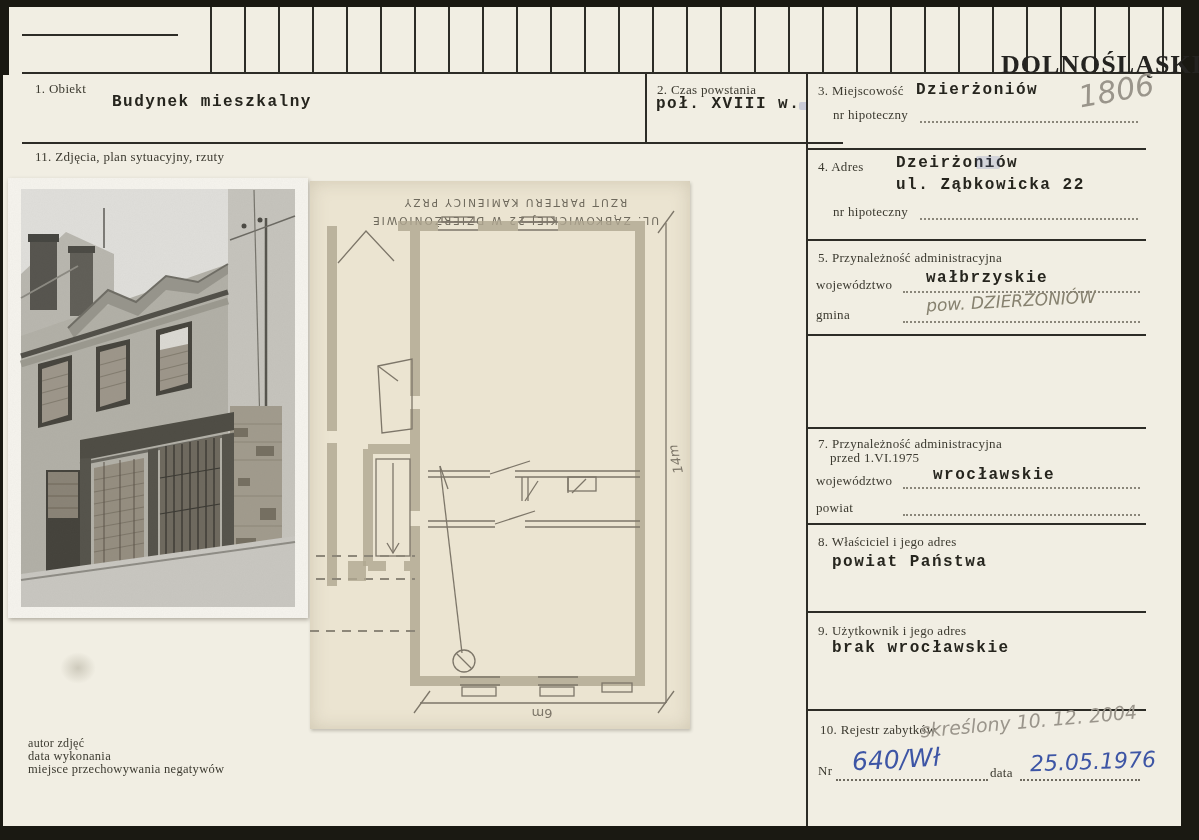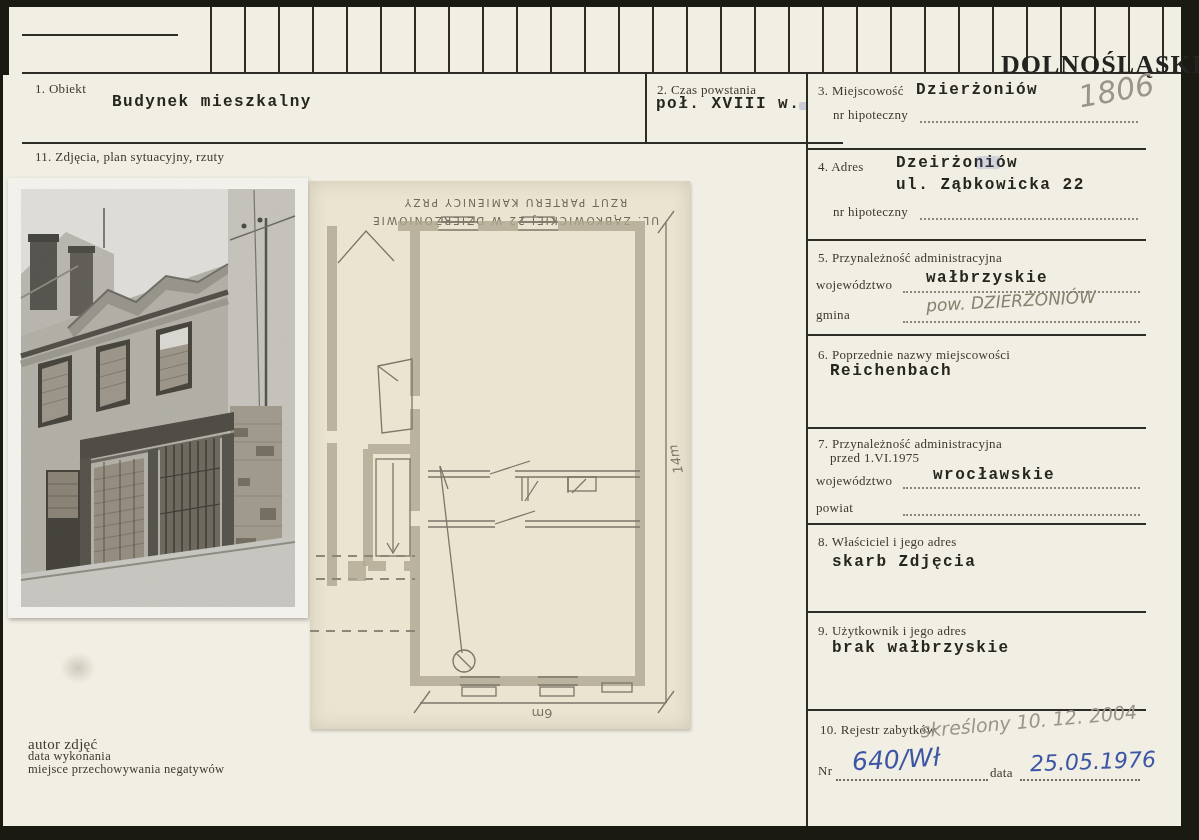--- a/index.html
+++ b/index.html
@@ -265,21 +265,21 @@
         <line x1="104" y1="532" x2="120" y2="510"></line>
         <line x1="348" y1="532" x2="364" y2="510"></line>
         <line x1="356" y1="42" x2="356" y2="522"></line>
         <line x1="348" y1="52" x2="364" y2="30"></line>
       </g>
       <text x="232" y="536" text-anchor="middle" transform="rotate(180 232 532)" style="font-family:'DejaVu Sans',sans-serif;font-size:13px;fill:#7d7669;">6m</text>
       <text x="366" y="282" text-anchor="middle" transform="rotate(-102 366 278)" style="font-family:'DejaVu Sans',sans-serif;font-size:13px;fill:#7d7669;font-style:italic;">14m</text>
     </svg>
   </div>
 
-  <div class="abs label" style="left:28px;top:736px;font-size:15px;">autor zdjęć</div>
+  <div class="abs label" style="left:28px;top:736px;font-size:12px;">autor zdjęć</div>
   <div class="abs label" style="left:28px;top:749px;font-size:12.5px;">data wykonania</div>
   <div class="abs label" style="left:28px;top:762px;font-size:12.5px;">miejsce przechowywania negatywów</div>
 
   <div class="abs rcol" style="left:806px;top:73px;width:338px;height:753px;">
     <div class="fline" style="top:75px;"></div>
     <div class="fline" style="top:166px;"></div>
     <div class="fline" style="top:261px;"></div>
     <div class="fline" style="top:354px;"></div>
     <div class="fline" style="top:450px;"></div>
     <div class="fline" style="top:538px;"></div>
@@ -305,43 +305,39 @@
     <div class="abs" style="left:0;top:166px;width:338px;height:95px;">
       <div class="abs label" style="left:10px;top:11px;">5. Przynależność administracyjna</div>
       <div class="abs label" style="left:8px;top:38px;">województwo</div>
       <div class="abs typed big" style="left:118px;top:30px;">wałbrzyskie</div>
       <div class="abs dot" style="left:95px;top:52px;width:237px;"></div>
       <div class="abs label" style="left:8px;top:68px;text-align:center;">gmina</div>
       <div class="abs hand-p" style="left:118px;top:52px;font-size:17px;color:#86816f;transform:rotate(-3deg);">pow. DZIERŻONIÓW</div>
       <div class="abs dot" style="left:95px;top:82px;width:237px;"></div>
     </div>
 
-    <div class="abs" style="left:0;top:261px;width:338px;height:93px;">
-      <div class="abs label" style="left:10px;top:13px;">6. Poprzednie nazwy miejscowości</div>
-      <div class="abs typed big" style="left:22px;top:28px;">Reichenbach</div>
-    </div>
 
     <div class="abs" style="left:0;top:354px;width:338px;height:96px;">
       <div class="abs label" style="left:10px;top:9px;">7. Przynależność administracyjna</div>
       <div class="abs label" style="left:22px;top:23px;">przed 1.VI.1975</div>
       <div class="abs label" style="left:8px;top:46px;">województwo</div>
       <div class="abs typed big" style="left:125px;top:39px;">wrocławskie</div>
       <div class="abs dot" style="left:95px;top:60px;width:237px;"></div>
       <div class="abs label" style="left:8px;top:73px;">powiat</div>
       <div class="abs dot" style="left:95px;top:87px;width:237px;"></div>
     </div>
 
     <div class="abs" style="left:0;top:450px;width:338px;height:88px;padding-left:38px;">
       <div class="abs label" style="left:10px;top:11px;">8. Właściciel i jego adres</div>
-      <div class="abs typed big" style="left:24px;top:30px;">skarb Zdjęcia</div>
+      <div class="abs typed big" style="left:24px;top:30px;">powiat Państwa</div>
     </div>
 
     <div class="abs" style="left:0;top:538px;width:338px;height:98px;">
       <div class="abs label" style="left:10px;top:12px;">9. Użytkownik i jego adres</div>
-      <div class="abs typed big" style="left:24px;top:28px;">brak wałbrzyskie</div>
+      <div class="abs typed big" style="left:24px;top:28px;">brak wrocławskie</div>
     </div>
 
     <div class="abs" style="left:0;top:636px;width:338px;height:117px;">
       <div class="abs label" style="left:12px;top:13px;">10. Rejestr zabytków</div>
       <div class="abs hand-p" style="left:112px;top:1px;font-size:19px;transform:rotate(-5deg);">skreślony 10. 12. 2004</div>
       <div class="abs label" style="left:10px;top:54px;">Nr</div>
       <div class="abs hand-b" style="left:44px;top:36px;font-size:25px;transform:rotate(-3deg);">640/Wł</div>
       <div class="abs dot" style="left:28px;top:70px;width:152px;border-color:#6f6b60;"></div>
       <div class="abs label" style="left:182px;top:56px;">data</div>
       <div class="abs hand-b" style="left:222px;top:40px;font-size:22px;transform:rotate(-2deg);">25.05.1976</div>

